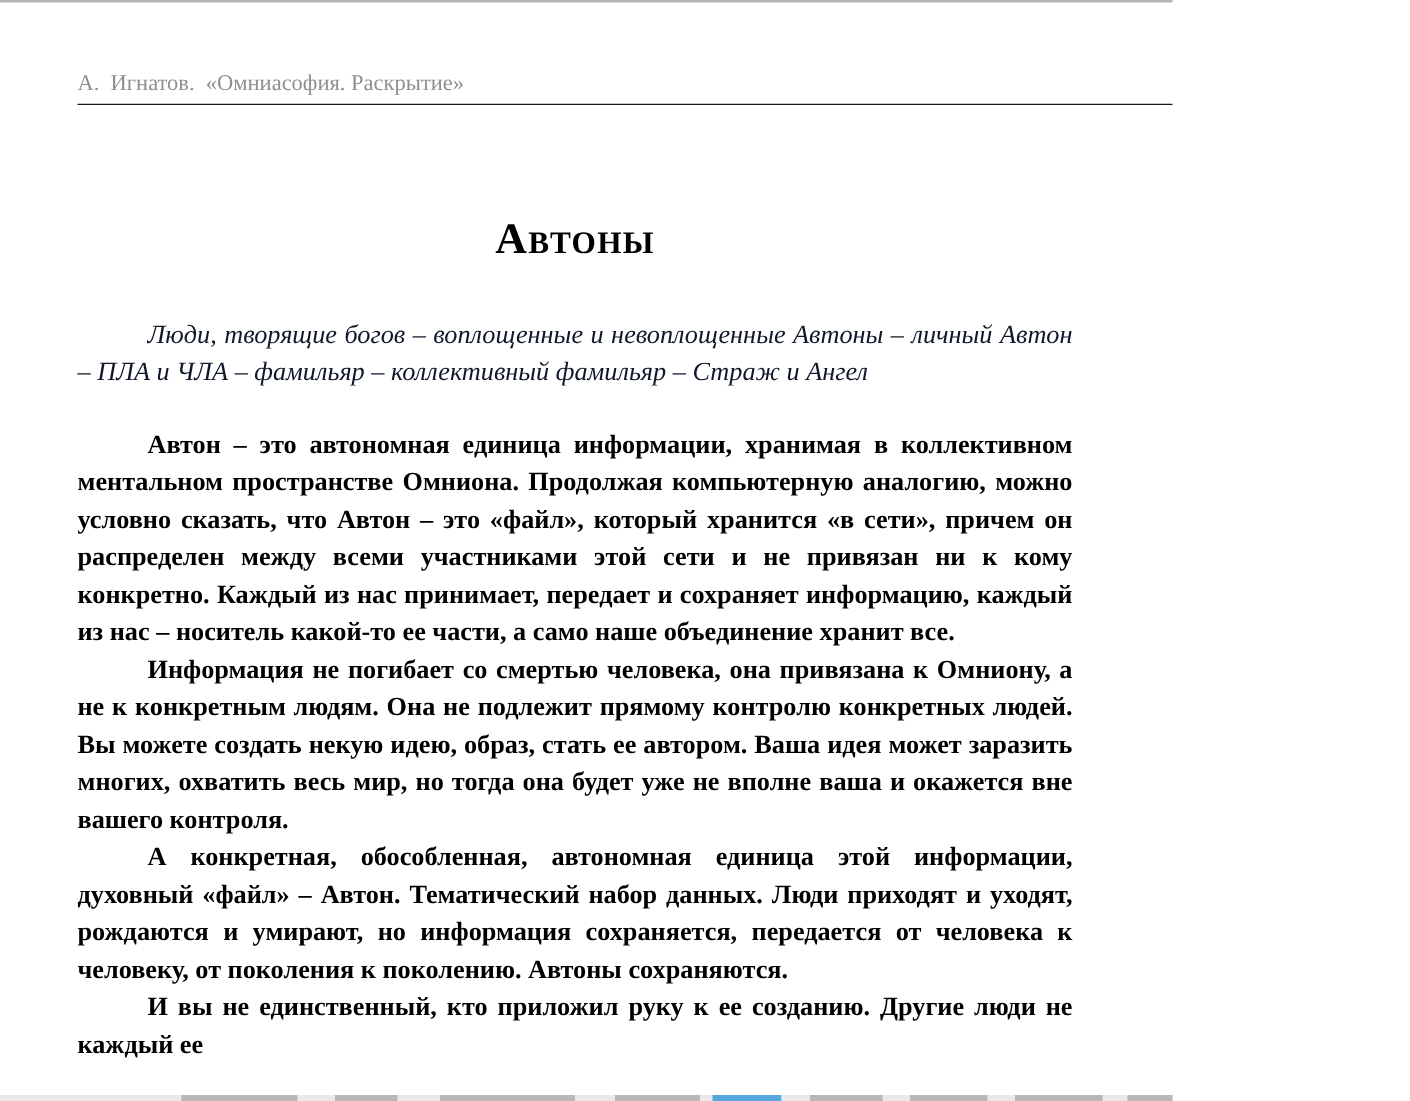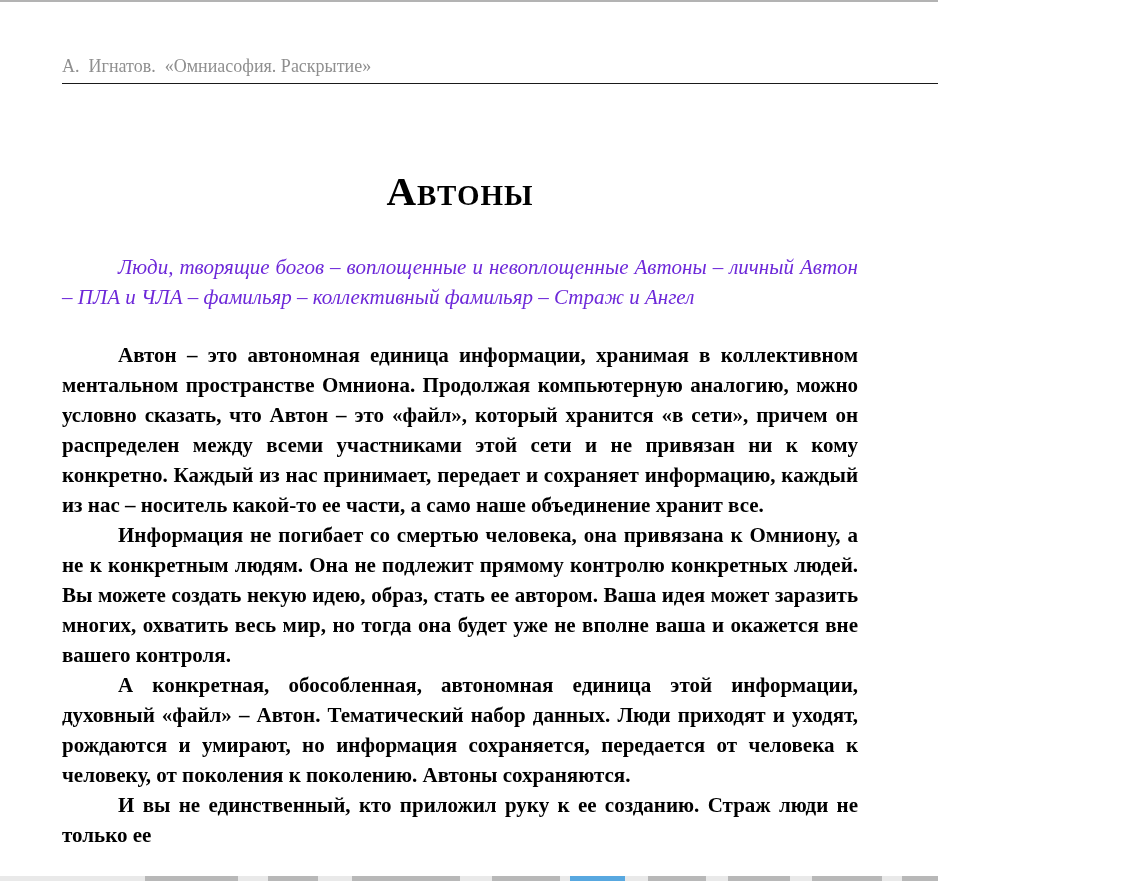--- a/index.html
+++ b/index.html
@@ -18,27 +18,27 @@
     margin:56px 62px 0 62px;
     color:#8f8f8f; font-size:18px; line-height:21px;
     white-space:pre;
   }
   .header-rule {
     margin:6px 0 0 62px; border:0; height:0;
     border-top:1px solid #1a1a1a; width:1004px;
   }
   .chapter-title {
     margin:86px 80px 0 62px; text-align:center;
-    font-size:41px; font-weight:bold; font-variant:small-caps;
+    font-size:35px; font-weight:bold; font-variant:small-caps;
     letter-spacing:1px; line-height:42px; color:#000;
   }
   .epigraph {
     margin:40px 80px 12px 62px;
     font-style:italic; font-size:21px; line-height:30px;
-    text-align:justify; text-indent:56px; color:#6d28d9;
+    text-align:justify; text-indent:56px; color:#0f172a;
   }
   .body-text {
     margin:28px 80px 0 62px;
     font-size:21px; line-height:30px; text-align:justify; color:#000;font-weight:bold;
   }
   .body-text p { margin:0; padding:0; text-indent:56px; }
   .bottom-strip {
     position:absolute; left:0; bottom:0; width:1128px; height:5px;
   }
   .bottom-strip .seg { position:absolute; top:0; height:5px; }
@@ -55,21 +55,21 @@
   <hr class="header-rule">
 
   <h1 class="chapter-title">Автоны</h1>
 
   <div class="epigraph">Люди, творящие богов – воплощенные и невоплощенные Автоны – личный Автон – ПЛА и ЧЛА – фамильяр – коллективный фамильяр – Страж и Ангел</div>
 
   <div class="body-text" id="paragraphs">
       <p>Автон – это автономная единица информации, хранимая в коллективном ментальном пространстве Омниона. Продолжая компьютерную аналогию, можно условно сказать, что Автон – это «файл», который хранится «в сети», причем он распределен между всеми участниками этой сети и не привязан ни к кому конкретно. Каждый из нас принимает, передает и сохраняет информацию, каждый из нас – носитель какой-то ее части, а само наше объединение хранит все.</p>
       <p>Информация не погибает со смертью человека, она привязана к Омниону, а не к конкретным людям. Она не подлежит прямому контролю конкретных людей. Вы можете создать некую идею, образ, стать ее автором. Ваша идея может заразить многих, охватить весь мир, но тогда она будет уже не вполне ваша и окажется вне вашего контроля.</p>
       <p>А конкретная, обособленная, автономная единица этой информации, духовный «файл» – Автон. Тематический набор данных. Люди приходят и уходят, рождаются и умирают, но информация сохраняется, передается от человека к человеку, от поколения к поколению. Автоны сохраняются.</p>
-      <p>И вы не единственный, кто приложил руку к ее созданию. Страж люди не только ее</p>
+      <p>И вы не единственный, кто приложил руку к ее созданию. Другие люди не каждый ее</p>
     </div>
 
   <div class="bottom-strip" id="bottom-strip" style="background: rgb(233, 233, 233);">
       <div class="seg" style="left: 145px; width: 93px; background: rgb(184, 184, 184);"></div>
       <div class="seg" style="left: 268px; width: 50px; background: rgb(184, 184, 184);"></div>
       <div class="seg" style="left: 352px; width: 108px; background: rgb(184, 184, 184);"></div>
       <div class="seg" style="left: 492px; width: 68px; background: rgb(184, 184, 184);"></div>
       <div class="seg" style="left: 570px; width: 55px; background: rgb(88, 168, 224);"></div>
       <div class="seg" style="left: 648px; width: 58px; background: rgb(184, 184, 184);"></div>
       <div class="seg" style="left: 728px; width: 62px; background: rgb(184, 184, 184);"></div>

